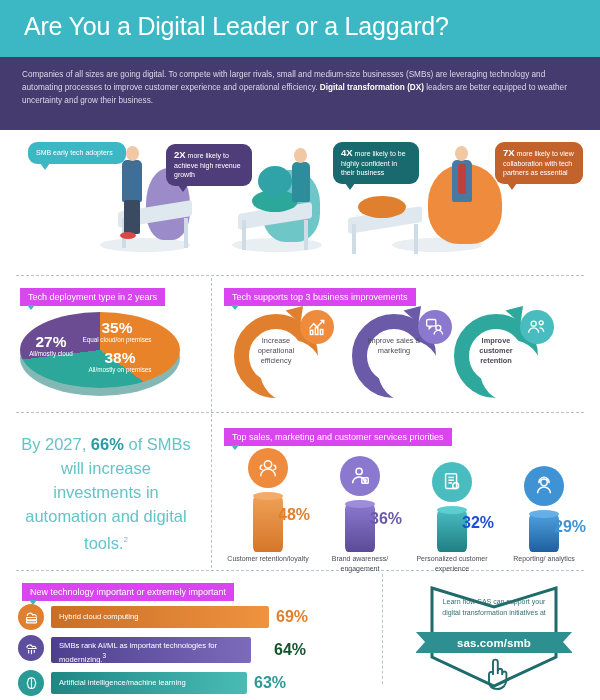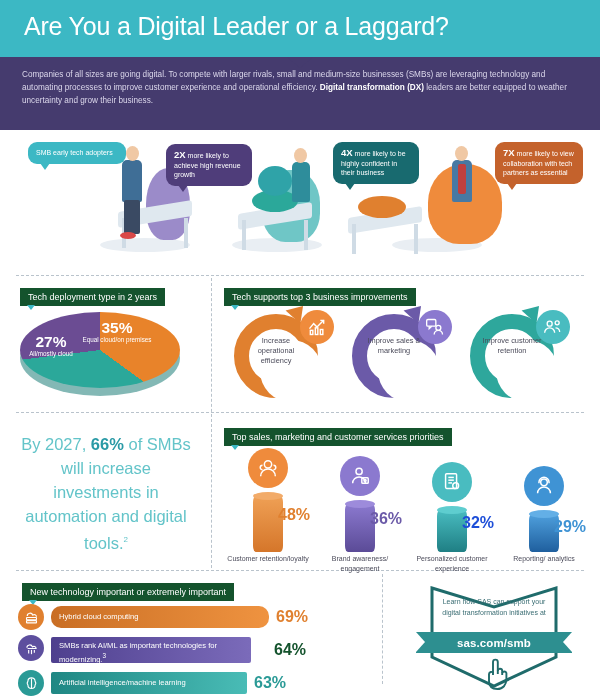--- a/index.html
+++ b/index.html
@@ -83,21 +83,21 @@
     position: absolute; height: 0;
     border-top: 1px dashed #b9c3cc;
   }
   .rule-v {
     position: absolute; width: 0;
     border-left: 1px dashed #b9c3cc;
   }
 
   
   .ptitle {
-    position: absolute; background: #14532d; color: #ffffff;
+    position: absolute; background: #d946ef; color: #ffffff;
     font-size: 9px; padding: 4px 8px 4px 8px; white-space: nowrap;
   }
   .ptitle::after {
     content: ""; position: absolute; left: 7px; bottom: -4px;
     width: 0; height: 0;
     border-left: 4px solid transparent; border-right: 4px solid transparent;
     border-top: 5px solid #3cb8c4;
   }
 
   
@@ -292,20 +292,24 @@
 <div class="rule-v" style="left:211px; top:278px; height:290px;"></div>
 <div class="rule-v" style="left:382px; top:574px; height:110px;"></div>
 
 <div class="ptitle" style="left:20px; top:288px;">Tech deployment type in 2 years</div>
 <div class="pie-wrap">
   <div class="pie-shadow"></div>
   <div class="pie"></div>
   <div class="pie-lbl pl-35">
     <div class="pie-pct">35%</div>
     <div class="pie-sub">Equal cloud/on premises</div>
+  </div>
+  <div class="pie-lbl pl-38">
+    <div class="pie-pct">38%</div>
+    <div class="pie-sub">All/mostly on premises</div>
   </div>
   <div class="pie-lbl pl-27">
     <div class="pie-pct">27%</div>
     <div class="pie-sub">All/mostly cloud</div>
   </div>
 </div>
 
 <div class="ptitle" style="left:224px; top:288px;">Tech supports top 3 business improvements</div>
 
 <div class="cycle" style="left:228px;">
@@ -332,21 +336,21 @@
   <div class="cycle-icon" style="left:72px; top:4px; background:#8b79cf;">
     <svg width="20" height="20" viewBox="0 0 24 24" fill="none" stroke="#ffffff" stroke-width="1.6">
       <rect x="2" y="3" width="11" height="8" rx="1.5"></rect>
         <path d="M5 11 L5 14 L8 11"></path>
       <circle cx="16" cy="13" r="3"></circle>
         <path d="M11 21c0-3 2.5-5 5-5s5 2 5 5"></path>
     </svg>
   </div>
 </div>
 
-<div class="cycle" style="left:464px;">
+<div class="cycle" style="left:448px;font-weight:bold;">
   <div class="ring" style="border:15px solid #2ea79c;"></div>
   <div class="ring-gap"></div>
   <div class="arrowhead" style="left:60px; top:-2px; border-bottom:15px solid #2ea79c; transform:rotate(42deg);"></div>
   <div class="cycle-txt">Improve customer retention</div>
   <div class="cycle-icon" style="left:72px; top:4px; background:#49bcc0;">
     <svg width="20" height="20" viewBox="0 0 24 24" fill="none" stroke="#ffffff" stroke-width="1.6">
       <circle cx="8" cy="8" r="3"></circle>
         <circle cx="17" cy="7" r="2.4"></circle>
       <path d="M2 19c0-3.3 2.7-6 6-6s6 2.7 6 6"></path>
         <path d="M15 13c2.8 0 5 2.2 5 5"></path>
@@ -433,21 +437,21 @@
 <div class="hbars">
 
   <div class="hbrow" style="top:0px; width:350px;">
     <div class="hb-icon" style="background:#e0802f;">
       <svg width="17" height="17" viewBox="0 0 24 24" fill="none" stroke="#ffffff" stroke-width="1.6">
         <path d="M6 10a4 4 0 017.8-1.3A3.2 3.2 0 0119 11"></path>
         <rect x="5" y="12" width="14" height="3.2" rx="0.6"></rect>
           <rect x="5" y="16.4" width="14" height="3.2" rx="0.6"></rect>
       </svg>
     </div>
-    <div class="hb-bar" style="width:218px; background:linear-gradient(90deg,#c96e24 0%,#ef9340 100%);border-radius:10px;">
+    <div class="hb-bar" style="width:218px; background:linear-gradient(90deg,#c96e24 0%,#ef9340 100%);">
       <span>Hybrid cloud computing</span>
     </div>
     <div class="hb-pct" style="left:258px; top:4px; color:#e0802f;text-align:center;">69%</div>
   </div>
 
   <div class="hbrow" style="top:31px; width:350px; height:30px;">
     <div class="hb-icon" style="background:#5d4f9e;">
       <svg width="17" height="17" viewBox="0 0 24 24" fill="none" stroke="#ffffff" stroke-width="1.6">
         <path d="M5.5 11a4 4 0 017.8-1.3A3.2 3.2 0 0118.5 12H6.5"></path>
         <line x1="8" y1="14" x2="8" y2="19"></line>

